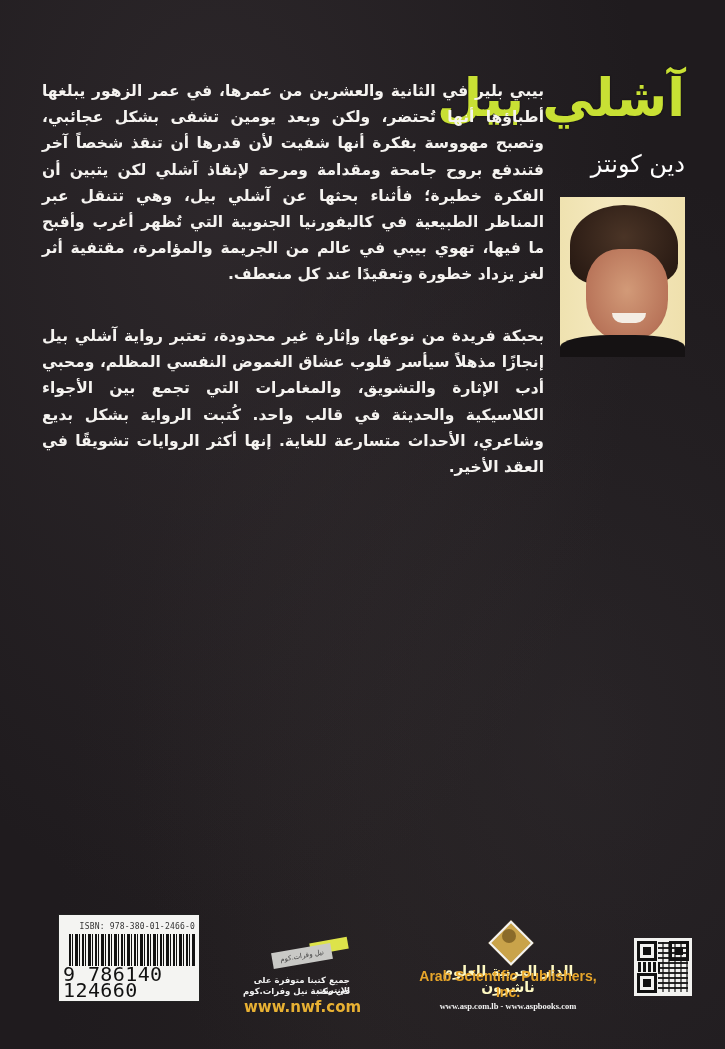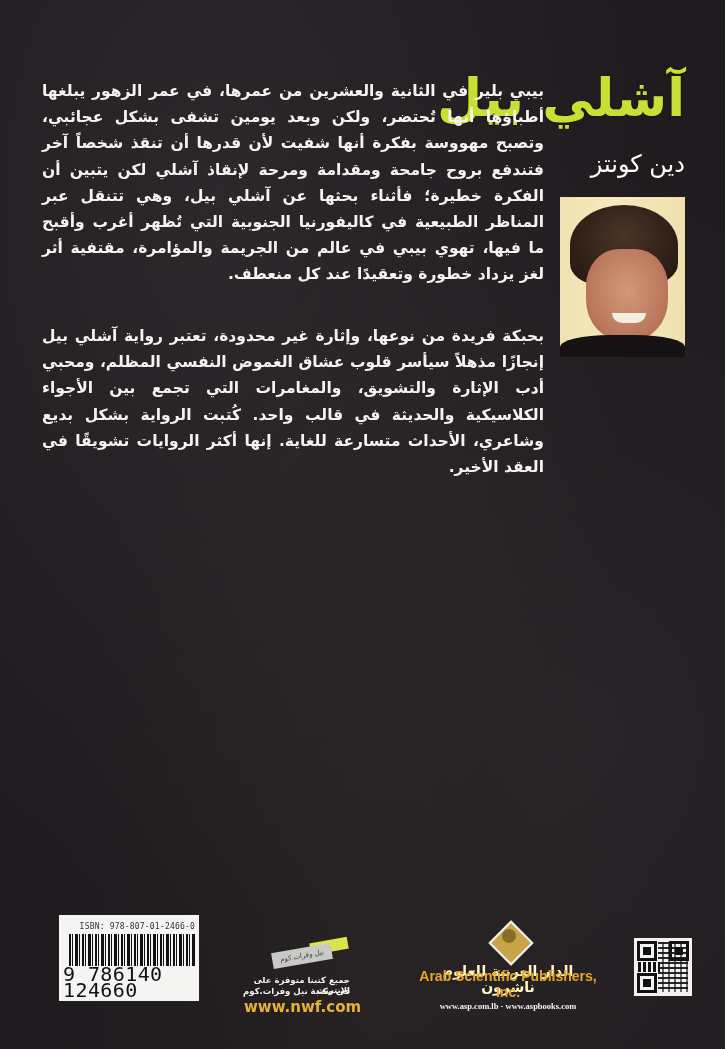--- a/index.html
+++ b/index.html
@@ -174,21 +174,21 @@
   </div>
 
   <div class="blurb blurb-1">
     <p>بيبي بلير في الثانية والعشرين من عمرها، في عمر الزهور يبلغها أطباؤها أنها تُحتضر، ولكن وبعد يومين تشفى بشكل عجائبي، وتصبح مهووسة بفكرة أنها شفيت لأن قدرها أن تنقذ شخصاً آخر فتندفع بروح جامحة ومقدامة ومرحة لإنقاذ آشلي لكن يتبين أن الفكرة خطيرة؛ فأثناء بحثها عن آشلي بيل، وهي تتنقل عبر المناظر الطبيعية في كاليفورنيا الجنوبية التي تُظهر أغرب وأقبح ما فيها، تهوي بيبي في عالم من الجريمة والمؤامرة، مقتفية أثر لغز يزداد خطورة وتعقيدًا عند كل منعطف.</p>
   </div>
   <div class="blurb blurb-2">
     <p>بحبكة فريدة من نوعها، وإثارة غير محدودة، تعتبر رواية آشلي بيل إنجازًا مذهلاً سيأسر قلوب عشاق الغموض النفسي المظلم، ومحبي أدب الإثارة والتشويق، والمغامرات التي تجمع بين الأجواء الكلاسيكية والحديثة في قالب واحد. كُتبت الرواية بشكل بديع وشاعري، الأحداث متسارعة للغاية. إنها أكثر الروايات تشويقًا في العقد الأخير.</p>
   </div>
 
   <div class="barcode">
-    <div class="isbn-text">ISBN: 978-807-01-2466-0</div>
+    <div class="isbn-text">ISBN: 978-380-01-2466-0</div>
     <div class="bars"></div>
     <div class="num">9 786140 124660</div>
   </div>
 
   <div class="nwf">
     <div class="tag-yellow"></div>
     <div class="tag-gray">نيل وفرات.كوم</div>
     <div class="line1">جميع كتبنا متوفرة على الإنترنت</div>
     <div class="line2">في مكتبة نيل وفرات.كوم</div>
     <div class="url">www.nwf.com</div>

